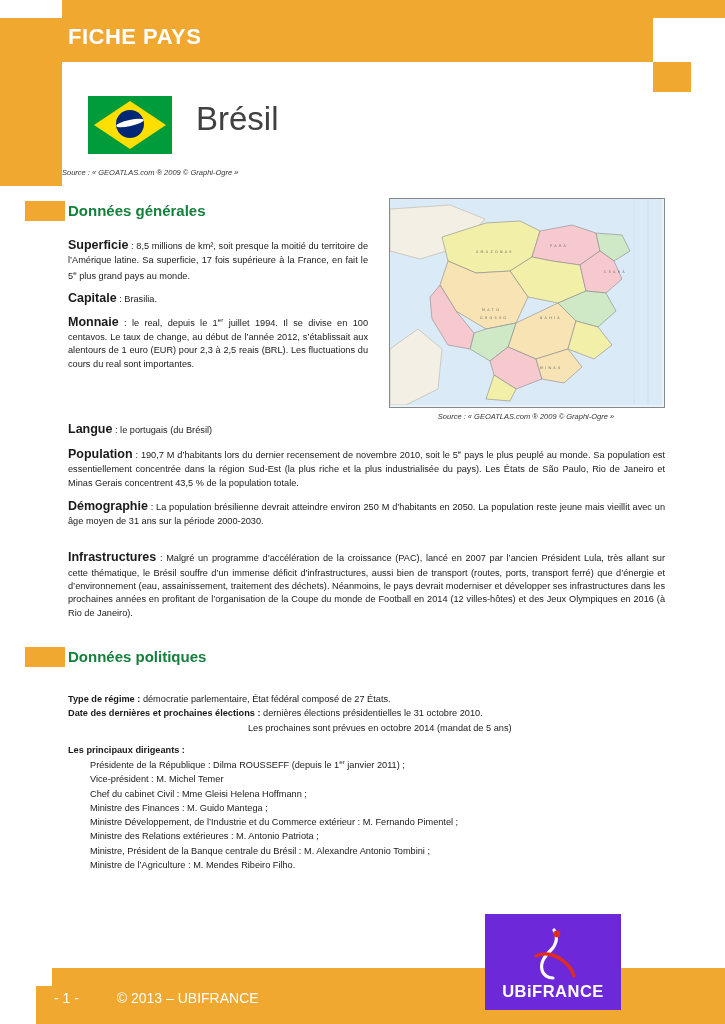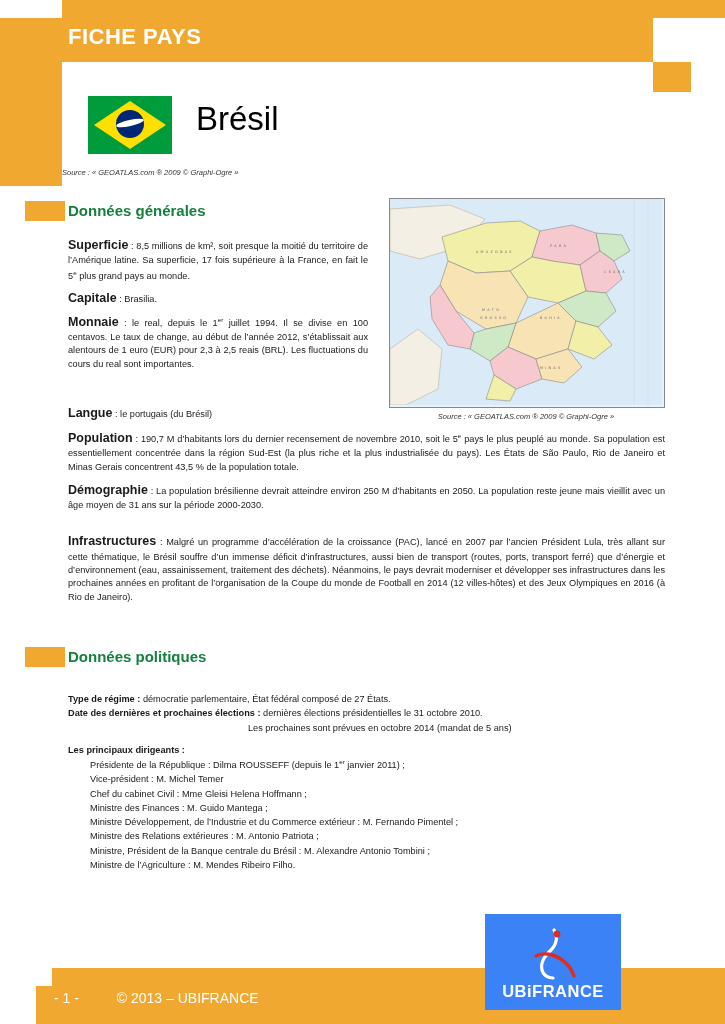--- a/index.html
+++ b/index.html
@@ -93,21 +93,21 @@
     left: 28px; top: 24px;
     width: 28px; height: 6px;
     background: #ffffff;
     border-radius: 50%;
     transform: rotate(-12deg);
   }
   .country-title {
     position: absolute;
     left: 196px; top: 100px;
     font-size: 33px;
-    color: #000000;
+    color: #404040;
     font-weight: normal;
   }
   .source-top {
     position: absolute;
     left: 62px; top: 168px;
     font-size: 7.5px;
     font-style: italic;
     color: #333333;
   }
   
@@ -196,21 +196,21 @@
     position: absolute;
     left: 54px; bottom: 18px;
     font-size: 14px;
     color: #ffffff;
   }
   .footer-text .copy { margin-left: 34px; }
   .logo-box {
     position: absolute;
     right: 28px; bottom: 14px;
     width: 136px; height: 96px;
-    background: #3b82f6;
+    background: #6d28d9;
   }
   .logo-mark {
     position: absolute;
     left: 50%; top: 12px;
     transform: translateX(-50%);
   }
   .logo-text {
     position: absolute;
     left: 0; right: 0; bottom: 9px;
     text-align: center;
@@ -294,21 +294,21 @@
     </p>
     <p style="margin:0 0 6px 0;">
       <span class="lbl">Capitale</span><span> : Brasilia.</span>
     </p>
     <p style="margin:0;">
       <span class="lbl">Monnaie</span><span> : le real, depuis le 1<sup>er</sup> juillet 1994. Il se divise en 100 centavos. Le taux de change, au début de l’année 2012, s’établissait aux alentours de 1 euro (EUR) pour 2,3 à 2,5 reais (BRL). Les fluctuations du cours du real sont importantes.</span>
     </p>
   </div>
 
   <div class="content" style="top:404px; width:597px;">
-    <p style="margin:0 0 7px 0;">
+    <p style="margin:16px 0 7px 0;">
       <span class="lbl">Langue</span><span> : le portugais (du Brésil)</span>
     </p>
     <p style="margin:0 0 7px 0;">
       <span class="lbl">Population</span><span> : 190,7 M d’habitants lors du dernier recensement de novembre 2010, soit le 5<sup>e</sup> pays le plus peuplé au monde. Sa population est essentiellement concentrée dans la région Sud-Est (la plus riche et la plus industrialisée du pays). Les États de São Paulo, Rio de Janeiro et Minas Gerais concentrent 43,5 % de la population totale.</span>
     </p>
     <p style="margin:0 0 20px 0;">
       <span class="lbl">Démographie</span><span> : La population brésilienne devrait atteindre environ 250 M d’habitants en 2050. La population reste jeune mais vieillit avec un âge moyen de 31 ans sur la période 2000-2030.</span>
     </p>
     <p style="margin:0;">
       <span class="lbl">Infrastructures</span><span> : Malgré un programme d’accélération de la croissance (PAC), lancé en 2007 par l’ancien Président Lula, très allant sur cette thématique, le Brésil souffre d’un immense déficit d’infrastructures, aussi bien de transport (routes, ports, transport ferré) que d’énergie et d’environnement (eau, assainissement, traitement des déchets). Néanmoins, le pays devrait moderniser et développer ses infrastructures dans les prochaines années en profitant de l’organisation de la Coupe du monde de Football en 2014 (12 villes-hôtes) et des Jeux Olympiques en 2016 (à Rio de Janeiro).</span>

